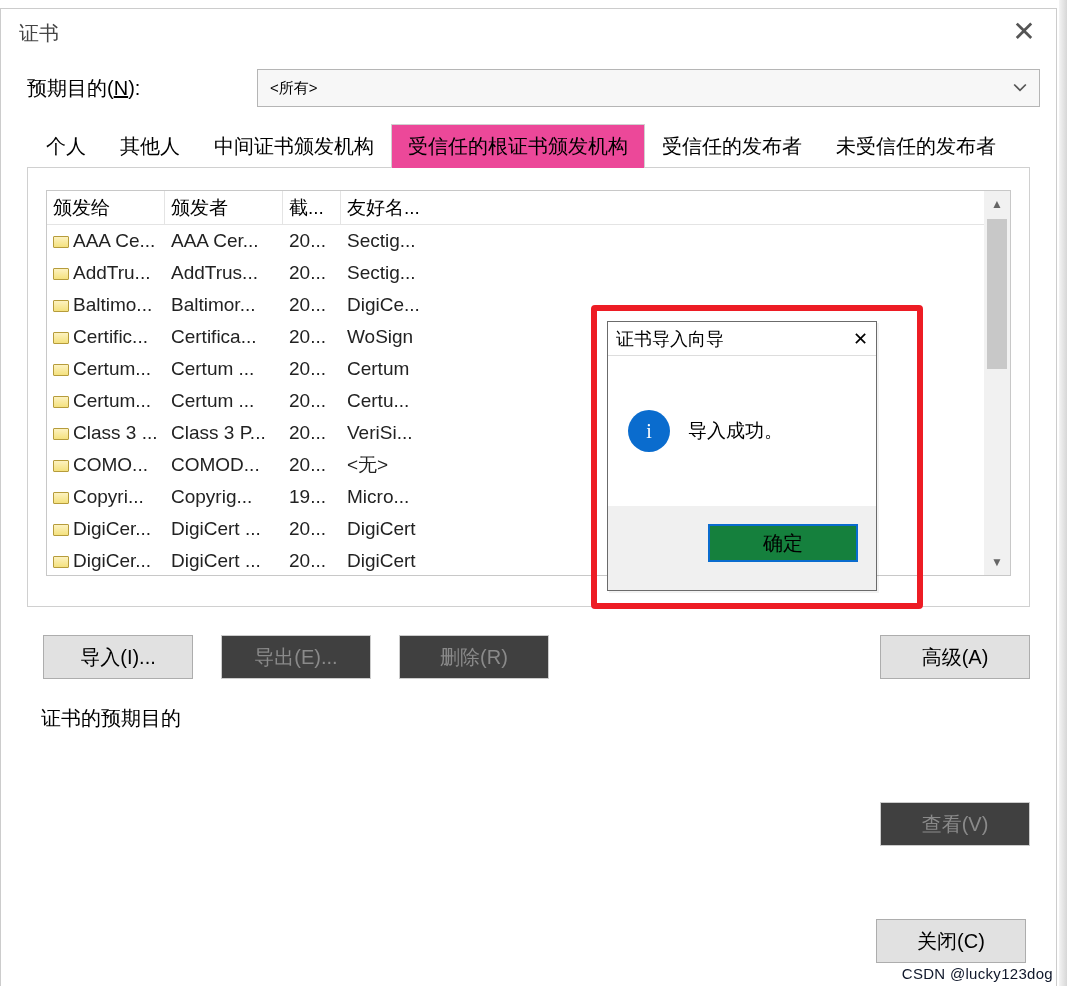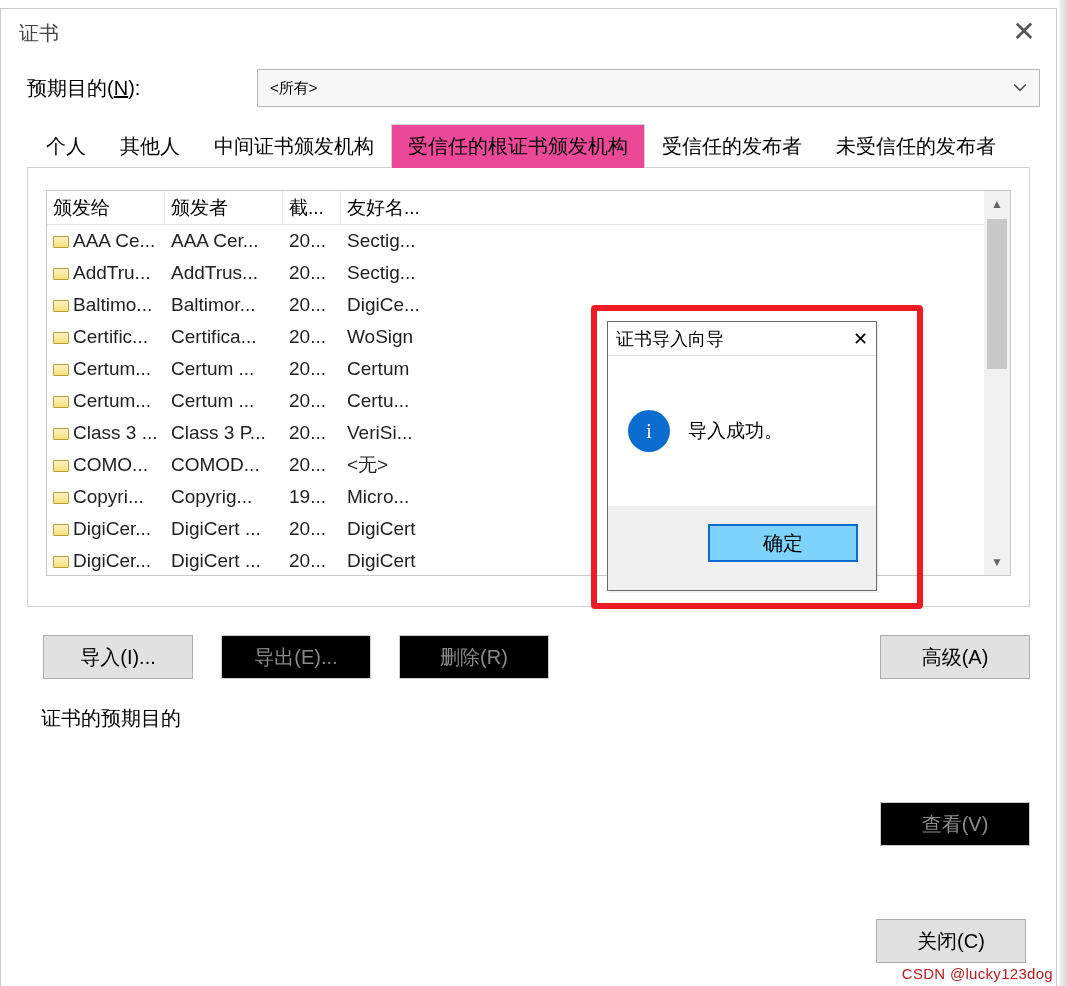--- a/index.html
+++ b/index.html
@@ -25,33 +25,33 @@
   .c3 { width:58px;}
   .c4 { flex:1;}
   .certicon { display:inline-block; width:16px; height:12px; border:1px solid #b69c3b; background:linear-gradient(#fdf2c0,#f4e17e); margin-right:4px; vertical-align:middle; border-radius:1px;}
   .scrolltrack { position:absolute; right:0; top:0; bottom:0; width:26px; background:#f1f1f1;}
   .scroll-arrow { position:absolute; left:0; width:26px; height:26px; display:flex; align-items:center; justify-content:center; color:#666; font-size:12px;}
   .sa-up { top:0;}
   .sa-dn { bottom:0;}
   .thumb { position:absolute; left:3px; right:3px; top:28px; height:150px; background:#c8c8c8;}
   .btn-row { display:flex; gap:28px; padding:28px 26px 0 42px; align-items:center;}
   .btn { height:44px; min-width:150px; border:1px solid #adadad; background:#e1e1e1; font-size:20px; display:flex; align-items:center; justify-content:center; cursor:pointer;}
-  .btn.disabled { color:#8a8a8a; border-color:#ccc; background:#000000;}
+  .btn.disabled { color:#8a8a8a; border-color:#ccc; background:#404040;}
   .spacer { flex:1;}
   .section-label { padding:26px 0 0 40px; font-size:20px;}
   .view-row { display:flex; padding:70px 26px 0 26px;}
   .bottom-row { position:absolute; right:30px; bottom:24px;}
   .highlight-box { position:absolute; border:6px solid #ed1c24; border-radius:4px; left:590px; top:296px; width:332px; height:304px; z-index:10; pointer-events:none;}
   .dialog { position:absolute; left:606px; top:312px; width:270px; height:270px; border:1px solid #6b6b6b; background:#f0f0f0; z-index:5; box-shadow:2px 2px 0 rgba(0,0,0,0.05);}
   .dlg-title { background:#fff; height:34px; border-bottom:1px solid #ddd; display:flex; align-items:center; padding:0 8px; font-size:18px; justify-content:space-between;}
   .dlg-body { background:#fff; height:150px; display:flex; align-items:center; gap:18px; padding:0 20px; font-size:19px;}
   .info-icon { width:42px; height:42px; border-radius:50%; background:#0a6cce; color:#fff; display:flex; align-items:center; justify-content:center; font-family:"Segoe UI"; font-weight:400; font-size:20px;}
   .dlg-footer { height:82px; display:flex; align-items:center; justify-content:flex-end; padding:0 18px 8px 0;}
-  .dlg-btn { width:150px; height:38px; border:2px solid #0a6cce; background:#7dd3fc; font-size:20px; display:flex; align-items:center; justify-content:center;}
-  .watermark { position:absolute; right:14px; bottom:4px; font-size:15px; color:#b91c1c; letter-spacing:0.3px;margin-left:6px;}
+  .dlg-btn { width:150px; height:38px; border:2px solid #0a6cce; background:#15803d; font-size:20px; display:flex; align-items:center; justify-content:center;}
+  .watermark { position:absolute; right:14px; bottom:4px; font-size:15px; color:#0f172a; letter-spacing:0.3px;margin-left:6px;}
   .edge-shadow { position:absolute; right:0; top:0; bottom:0; width:8px; background:linear-gradient(to right, rgba(200,200,200,0.2), rgba(140,140,140,0.35)); pointer-events:none;}
   u.ak { text-decoration: underline; }
 </style>
 </head>
 <body>
 
 <div class="window">
   <div class="titlebar">
     <span>证书</span>
   </div>

